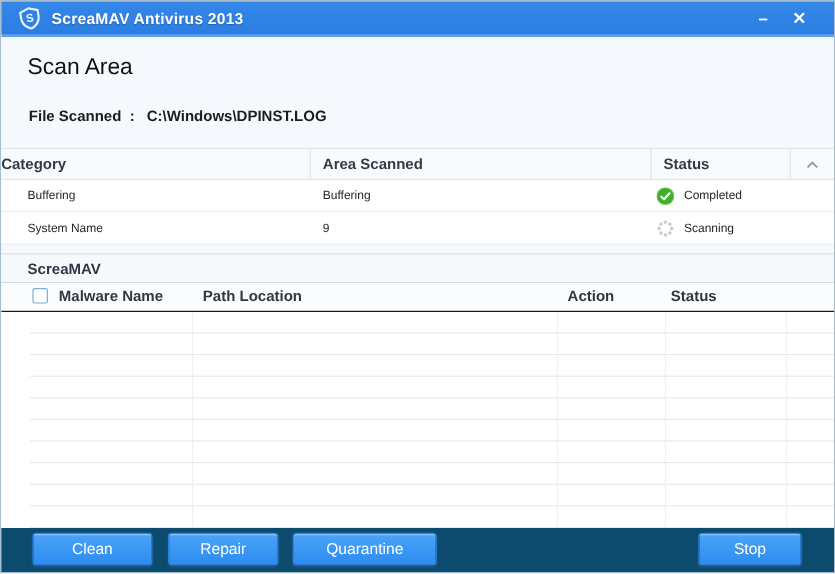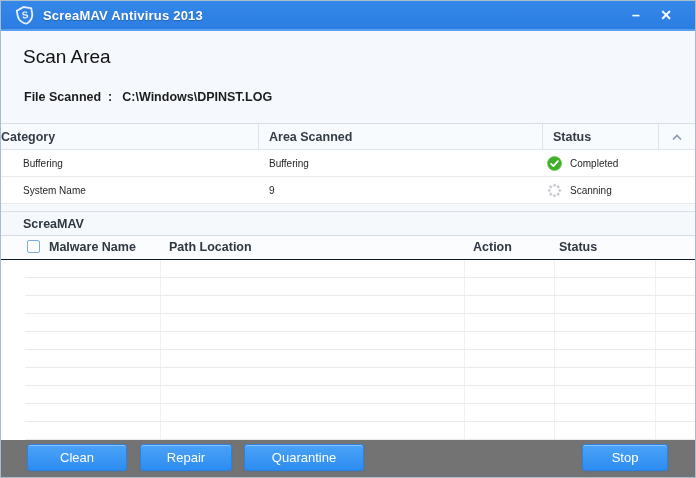--- a/index.html
+++ b/index.html
@@ -49,21 +49,21 @@
   .dh-status { left:558px; }
   .checkbox { position:absolute; left:26px; top:5px; width:13px; height:13px; background:#fff;
               border:1px solid #79aede; border-radius:2px; }
 
   .grid { height:180px; background:#fff; padding-left:24px; }
   .grid-row { display:grid; grid-template-columns:136px 304px 90px 101px 1fr; height:18px; border-bottom:1px solid #e6eaee; }
   .grid-row div { border-right:1px solid #eef1f4; }
   .grid-row div:last-child { border-right:none; }
 
   
-  .actions { height:37px; background:#737373; display:flex; align-items:flex-start; padding-top:4px; }
+  .actions { height:37px; background:#0c4a6e; display:flex; align-items:flex-start; padding-top:4px; }
   .btn { height:27px; border:1px solid #2b83df; border-radius:3px; color:#fff; font-size:13px;
          font-family:"Liberation Sans", sans-serif;
          background:linear-gradient(#4ba3f7,#2d8cf0); box-shadow:0 1px 2px rgba(70,110,150,.45), inset 0 1px 0 rgba(255,255,255,.35);
          display:flex; align-items:center; justify-content:center; cursor:default; }
   .btn-clean { width:100px; margin-left:26px; }
   .btn-repair { width:92px; margin-left:13px; }
   .btn-quarantine { width:120px; margin-left:12px; }
   .btn-stop { width:86px; margin-left:auto; margin-right:27px; }
 </style>
 </head>

